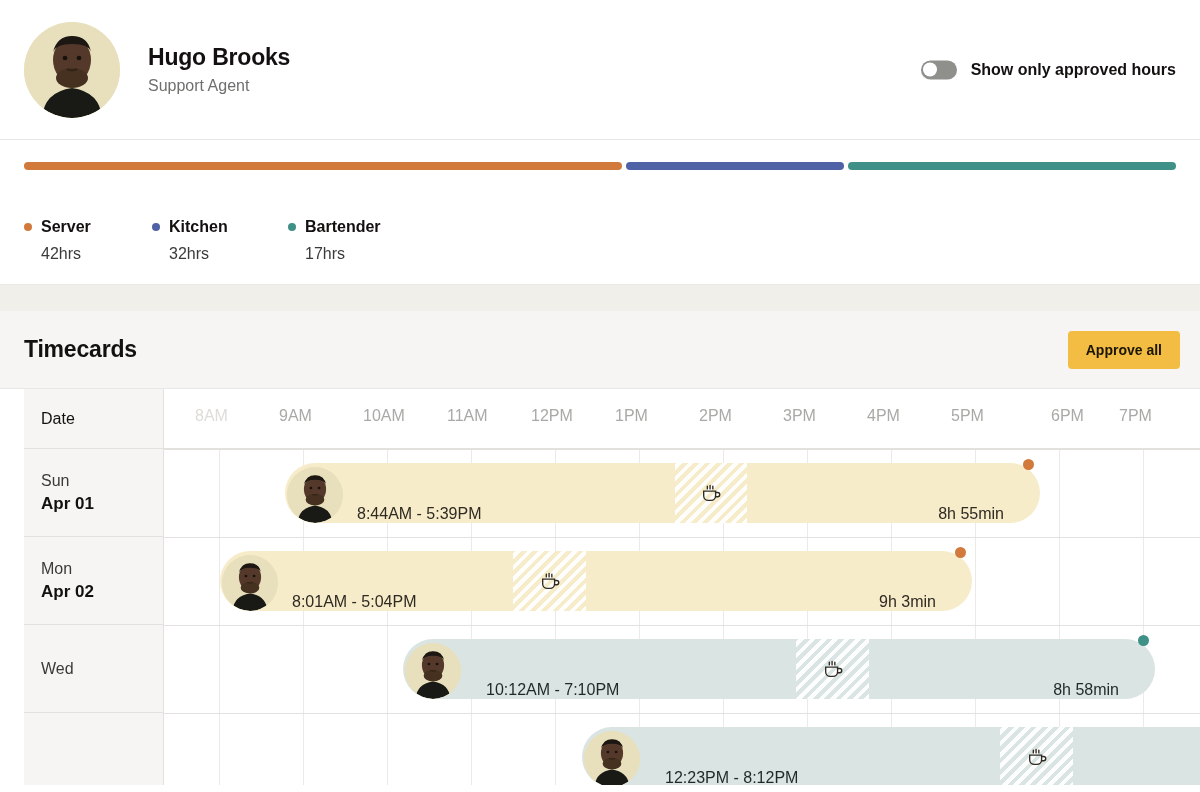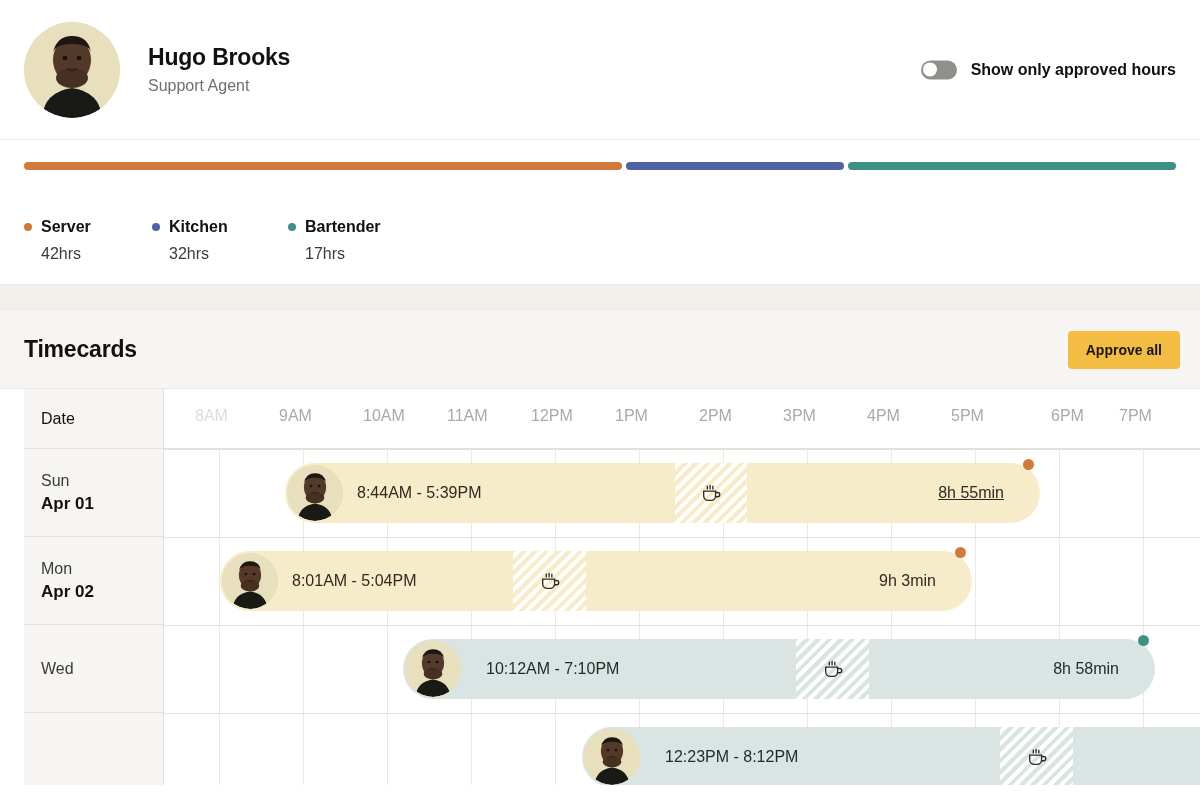--- a/index.html
+++ b/index.html
@@ -111,21 +111,21 @@
   .hour-label.faded { color: #dedcd7; }
   .gridlines { position: absolute; left: 0; top: 60px; right: 0; bottom: 0; }
   .vline { position: absolute; top: 0; bottom: 0; width: 1px; background: #eceae6; }
   .rowline { position: absolute; left: 0; right: 0; height: 1px; background: #e2e1dd; }
 
   .rows { position: absolute; left: 0; top: 60px; right: 0; bottom: 0; }
   .srow { position: relative; height: 88px; }
 
   .tcard {
     position: absolute; top: 14px; height: 60px; border-radius: 30px;
-    display: flex; align-items: center; overflow: hidden;
+    display: flex; align-items: flex-end; overflow: hidden;
   }
   .tcard.cream { background: #f7ecca; }
   .tcard.teal  { background: #dae4e2; gap: 11px; }
   .tc-avatar {
     width: 56px; height: 56px; border-radius: 50%; margin-left: 2px;
     background: #e8e0bd; overflow: hidden; position: relative; flex: 0 0 auto;
   }
   .tc-times {
     font-size: 16px; color: #2f2a22; margin-left: 14px; white-space: nowrap;
   }
@@ -302,21 +302,21 @@
                 </svg>
               </div>
               <div class="tc-times">8:44AM - 5:39PM</div>
               <div class="tc-break" style="left: 390px; width: 72px;">
                 <svg class="cup" viewBox="0 0 24 24">
                   <path d="M4 10 h13 v5 a5 5 0 0 1 -5 5 h-3 a5 5 0 0 1 -5 -5 z" fill="none" stroke="#2f2a22" stroke-width="1.5"></path>
                   <path d="M17 11.5 h2.2 a2.3 2.3 0 0 1 0 4.6 H17" fill="none" stroke="#2f2a22" stroke-width="1.5"></path>
                   <path d="M8 4.5 v3 M11 3.8 v3.7 M14 4.5 v3" stroke="#2f2a22" stroke-width="1.5" stroke-linecap="round"></path>
                 </svg>
               </div>
-              <div class="tc-total" style="right: 36px; text-decoration: underline;">8h 55min</div>
+              <div class="tc-total" style="right: 36px;">8h 55min</div>
             </div>
             <div class="status-dot" style="background: rgb(210, 121, 60); left: 859px; top: 10px;"></div>
           </div>
           <div class="srow">
             <div class="tcard cream" style="left: 56px; width: 752px;">
               <div class="tc-avatar">
                 <svg class="face" viewBox="0 0 96 96">
                   <defs>
                     <clipPath id="clp1">
                       <circle cx="48" cy="48" r="48"></circle>

